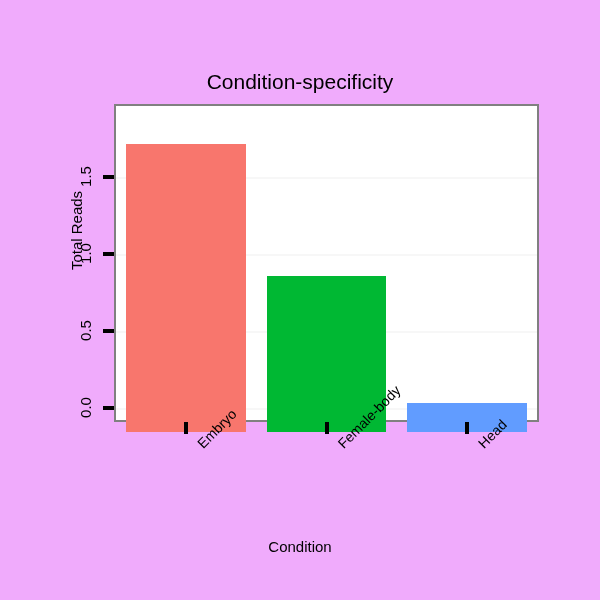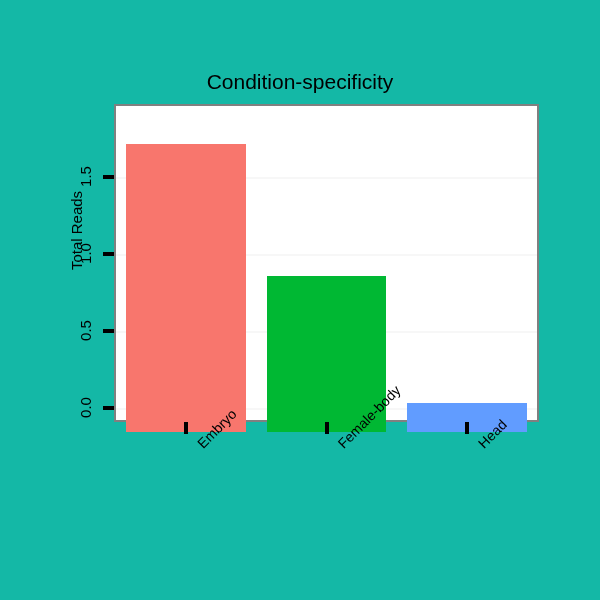--- a/index.html
+++ b/index.html
@@ -4,21 +4,21 @@
 <style>
   html, body {
     margin: 0;
     padding: 0;
     background: #ffffff;
   }
   #root {
     position: relative;
     width: 600px;
     height: 600px;
-    background: #14b8a6;
+    background: #f0abfc;
     font-family: "Liberation Sans", sans-serif;
     overflow: hidden;
   }
 
   
   #chart-title {
     position: absolute;
     left: 0;
     top: 70px;
     width: 600px;
@@ -150,14 +150,15 @@
 
   <div id="x-axis-group">
       <div class="x-tick-mark" style="left: 184.167px; top: 422px;"></div>
       <div class="x-tick-label" style="left: 0px; top: 0px; transform: translate(194.167px, 440px) rotate(-45deg); transform-origin: left top;">Embryo</div>
       <div class="x-tick-mark" style="left: 324.5px; top: 422px;"></div>
       <div class="x-tick-label" style="left: 0px; top: 0px; transform: translate(334.5px, 440px) rotate(-45deg); transform-origin: left top;">Female-body</div>
       <div class="x-tick-mark" style="left: 464.833px; top: 422px;"></div>
       <div class="x-tick-label" style="left: 0px; top: 0px; transform: translate(474.833px, 440px) rotate(-45deg); transform-origin: left top;">Head</div>
     </div>
 
+  <div id="x-axis-title">Condition</div>
 
 </div>
 
 </body></html>

